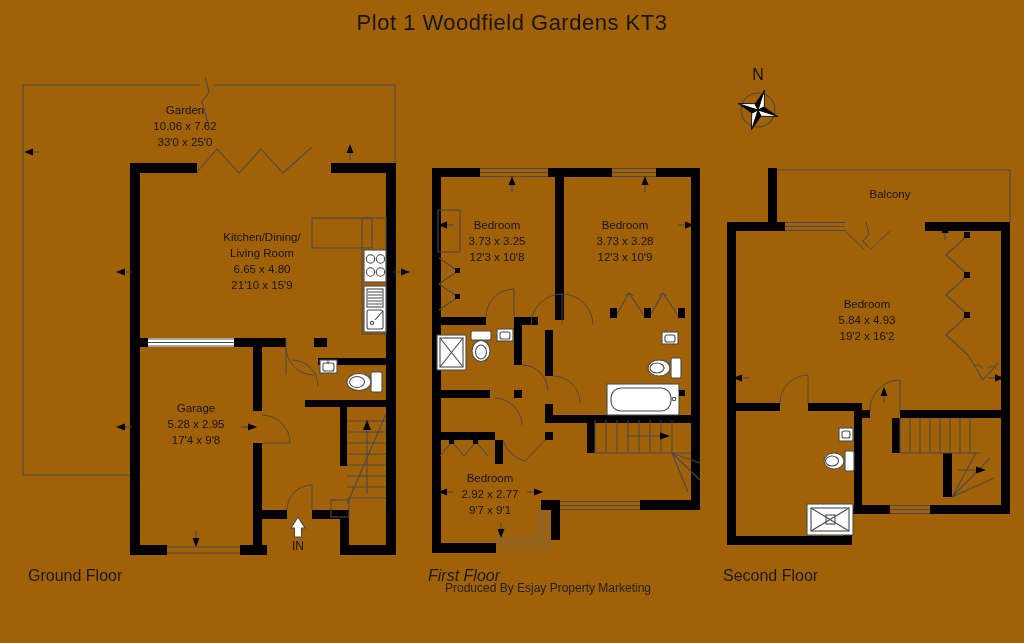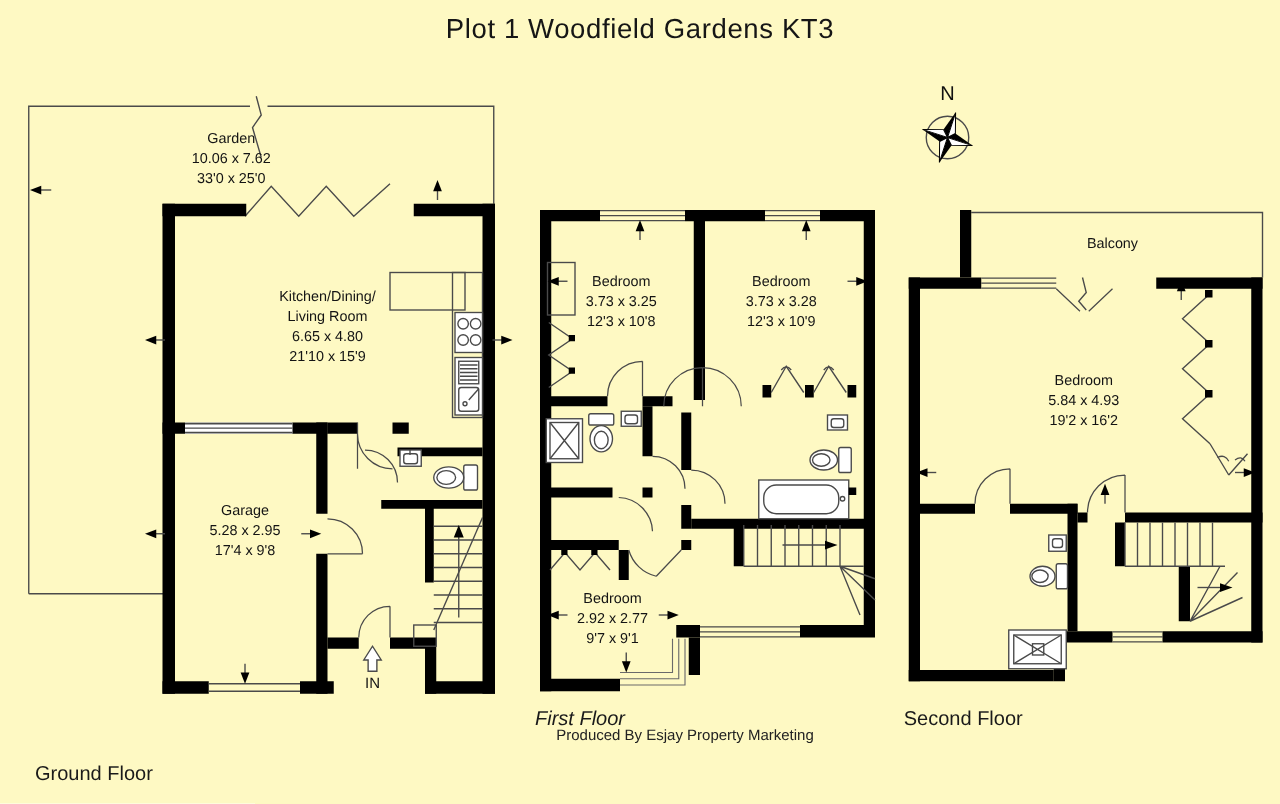--- a/index.html
+++ b/index.html
@@ -1,16 +1,16 @@
 <!DOCTYPE html>
 <html><head>
 <meta charset="utf-8">
 <style>
   html,body{margin:0;padding:0;background:#fff;}
-  #canvas{position:relative;width:1024px;height:643px;background:#fef9c3;overflow:hidden;
+  #canvas{position:relative;width:1024px;height:643px;background:#a16207;overflow:hidden;
           font-family:"Liberation Sans",sans-serif;color:#111;}
   .title{position:absolute;top:10px;left:0;width:1024px;text-align:center;
          font-size:22px;letter-spacing:.5px;color:#161616;}
   .subtitle{position:absolute;top:40px;left:0;width:1024px;text-align:center;
             font-size:12.5px;font-weight:bold;color:#161616;}
   .floor-label{position:absolute;font-size:16px;color:#1a1a1a;}
   .footer-line{position:absolute;left:0;width:1024px;text-align:center;font-size:12px;color:#222;}
   svg{position:absolute;overflow:visible;}
   .wall{fill:#000;stroke:none;}
   .thin{stroke:#4a4a4a;stroke-width:1.1;fill:none;}
@@ -400,19 +400,19 @@
     </g>
 
     <text class="room-label" x="172" y="38">Balcony</text>
     <g>
       <text class="room-label" x="149" y="148">Bedroom</text>
       <text class="room-label" x="149" y="164">5.84 x 4.93</text>
       <text class="room-label" x="149" y="180">19'2 x 16'2</text>
     </g>
   </svg>
 
-  <div class="floor-label" style="left:28px;top:567px;margin-top:44px;">Ground Floor</div>
+  <div class="floor-label" style="left:28px;top:567px;">Ground Floor</div>
   <div class="floor-label" style="left:428px;top:567px;font-style:italic;">First Floor</div>
   <div class="floor-label" style="left:723px;top:567px;">Second Floor</div>
 
   <div class="footer-line" style="top:581px;margin-left:36px;">Produced By Esjay Property Marketing</div>
 
 </div>
 
 </body></html>

